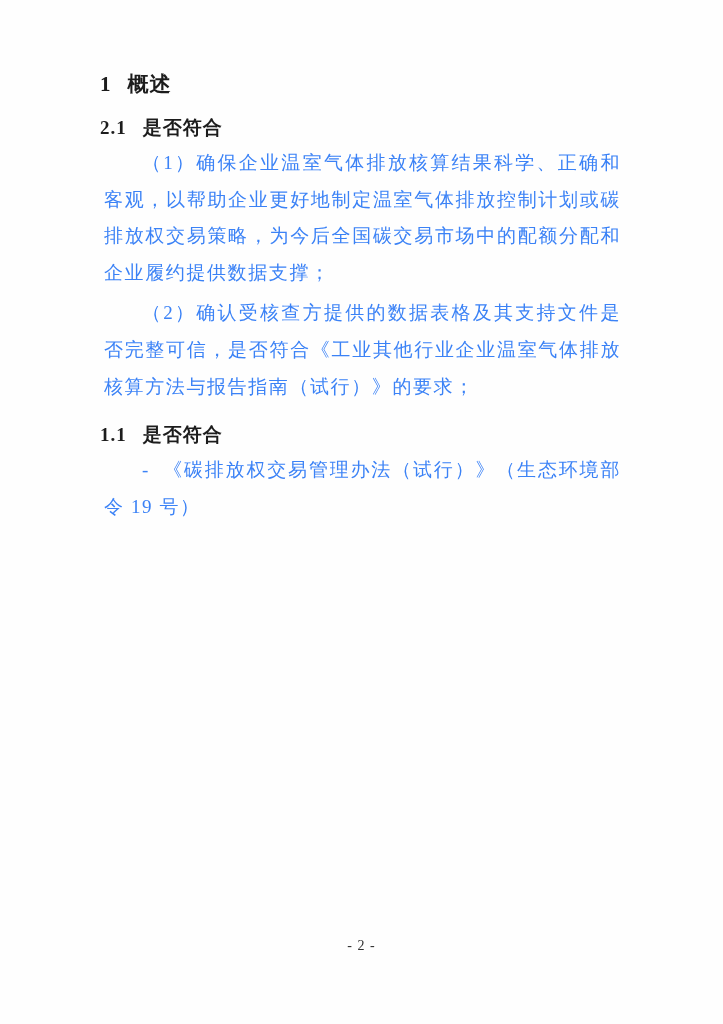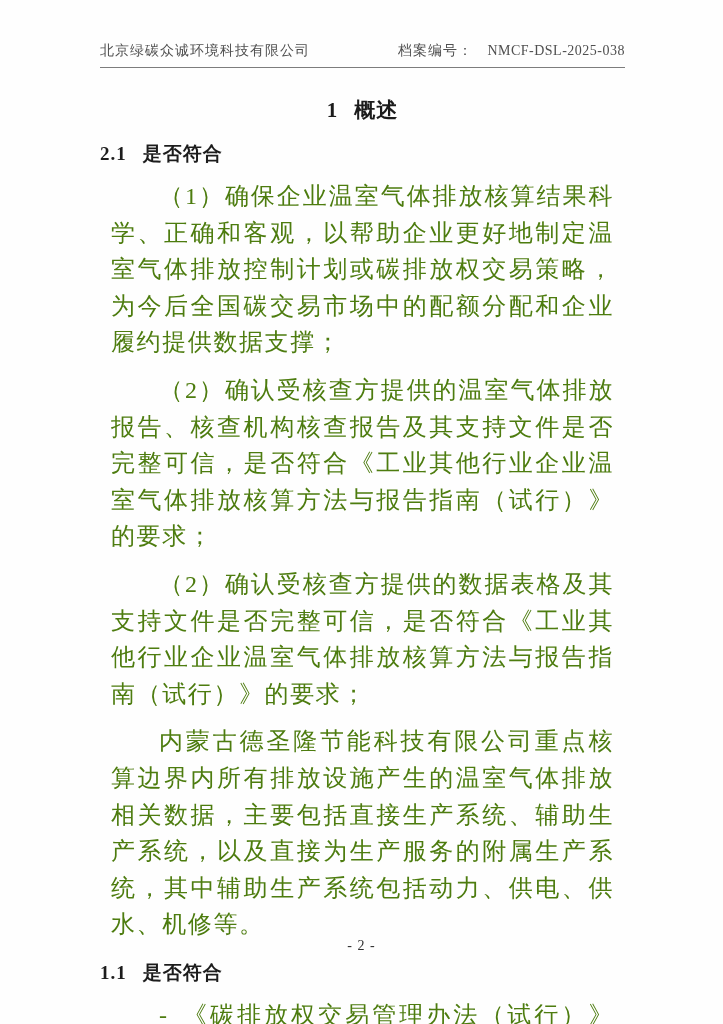--- a/index.html
+++ b/index.html
@@ -33,80 +33,70 @@
     margin-left: 10px;
     letter-spacing: 0.5px;
     font-family: "Liberation Serif", serif;
   }
   .h1 {
     margin: 28px 0 0 0;
     font-size: 21px;
     font-weight: bold;
     color: #1c1c1c;
     letter-spacing: 1px;
-    text-align: center;
   }
   .h2 {
     margin: 17px 0 4px 0;
     font-size: 19px;
     font-weight: bold;
     color: #1c1c1c;
     letter-spacing: 1px;
   }
   .h1 .sec-num, .h2 .sec-num { margin-right: 16px; }
   .para {
-    margin: 11px;
-    font-size: 24px;
+    margin: 4px;
+    font-size: 19px;
     line-height: 36.6px;
     letter-spacing: 1.6px;
     text-align: justify;
     text-indent: 2em;
-    color: #4d7c0f;
+    color: #3b82f6;
   }
   .list-item .bullet { margin-right: 13px; }
   .footer {
     position: absolute;
     left: 0;
     top: 938px;
     width: 100%;
     text-align: center;
     font-size: 14px;
     letter-spacing: 1px;
     color: #303030;
   }
 </style>
 </head>
 <body>
 
 <div class="page">
 
-  <div class="header">
-    <span>北京绿碳众诚环境科技有限公司</span>
-    <span class="header-right">
-      <span>档案编号：</span>
-      <span class="archive-number">NMCF-DSL-2025-038</span>
-    </span>
-  </div>
 
   <div class="content">
 
     <p class="h1">
       <span class="sec-num">1</span><span>概述</span>
     </p>
 
     <p class="h2">
       <span class="sec-num">2.1</span><span>是否符合</span>
     </p>
 
     <p class="para">（1）确保企业温室气体排放核算结果科学、正确和客观，以帮助企业更好地制定温室气体排放控制计划或碳排放权交易策略，为今后全国碳交易市场中的配额分配和企业履约提供数据支撑；</p>
-    <p class="para">（2）确认受核查方提供的温室气体排放报告、核查机构核查报告及其支持文件是否完整可信，是否符合《工业其他行业企业温室气体排放核算方法与报告指南（试行）》的要求；</p>
     <p class="para">（2）确认受核查方提供的数据表格及其支持文件是否完整可信，是否符合《工业其他行业企业温室气体排放核算方法与报告指南（试行）》的要求；</p>
 
 
-    <p class="para">内蒙古德圣隆节能科技有限公司重点核算边界内所有排放设施产生的温室气体排放相关数据，主要包括直接生产系统、辅助生产系统，以及直接为生产服务的附属生产系统，其中辅助生产系统包括动力、供电、供水、机修等。</p>
 
     <p class="h2">
       <span class="sec-num">1.1</span><span>是否符合</span>
     </p>
 
     <p class="para list-item">
       <span class="bullet">-</span><span>《碳排放权交易管理办法（试行）》（生态环境部令 19 号）</span>
     </p>
 
   </div>

